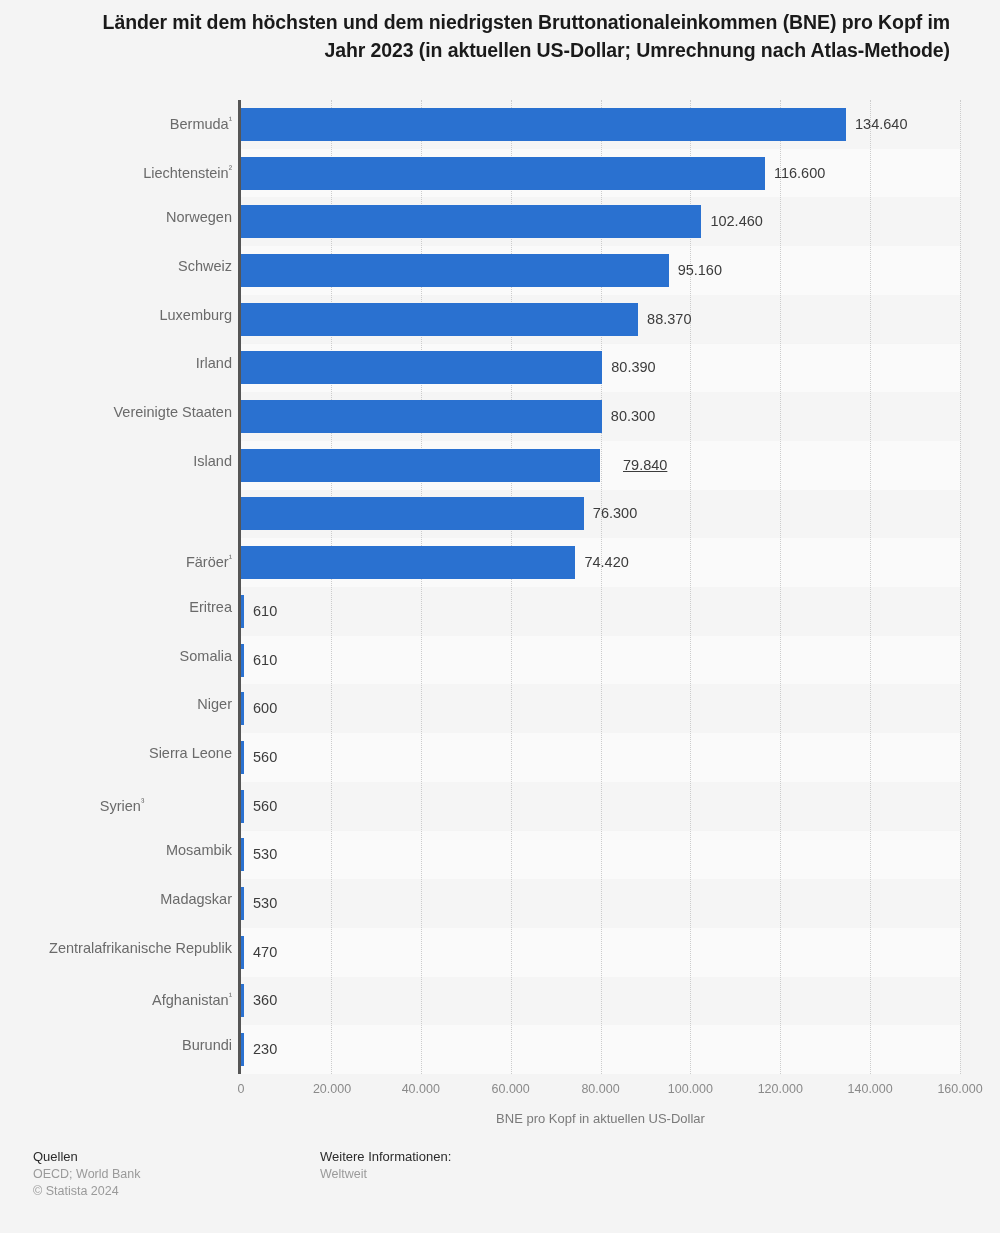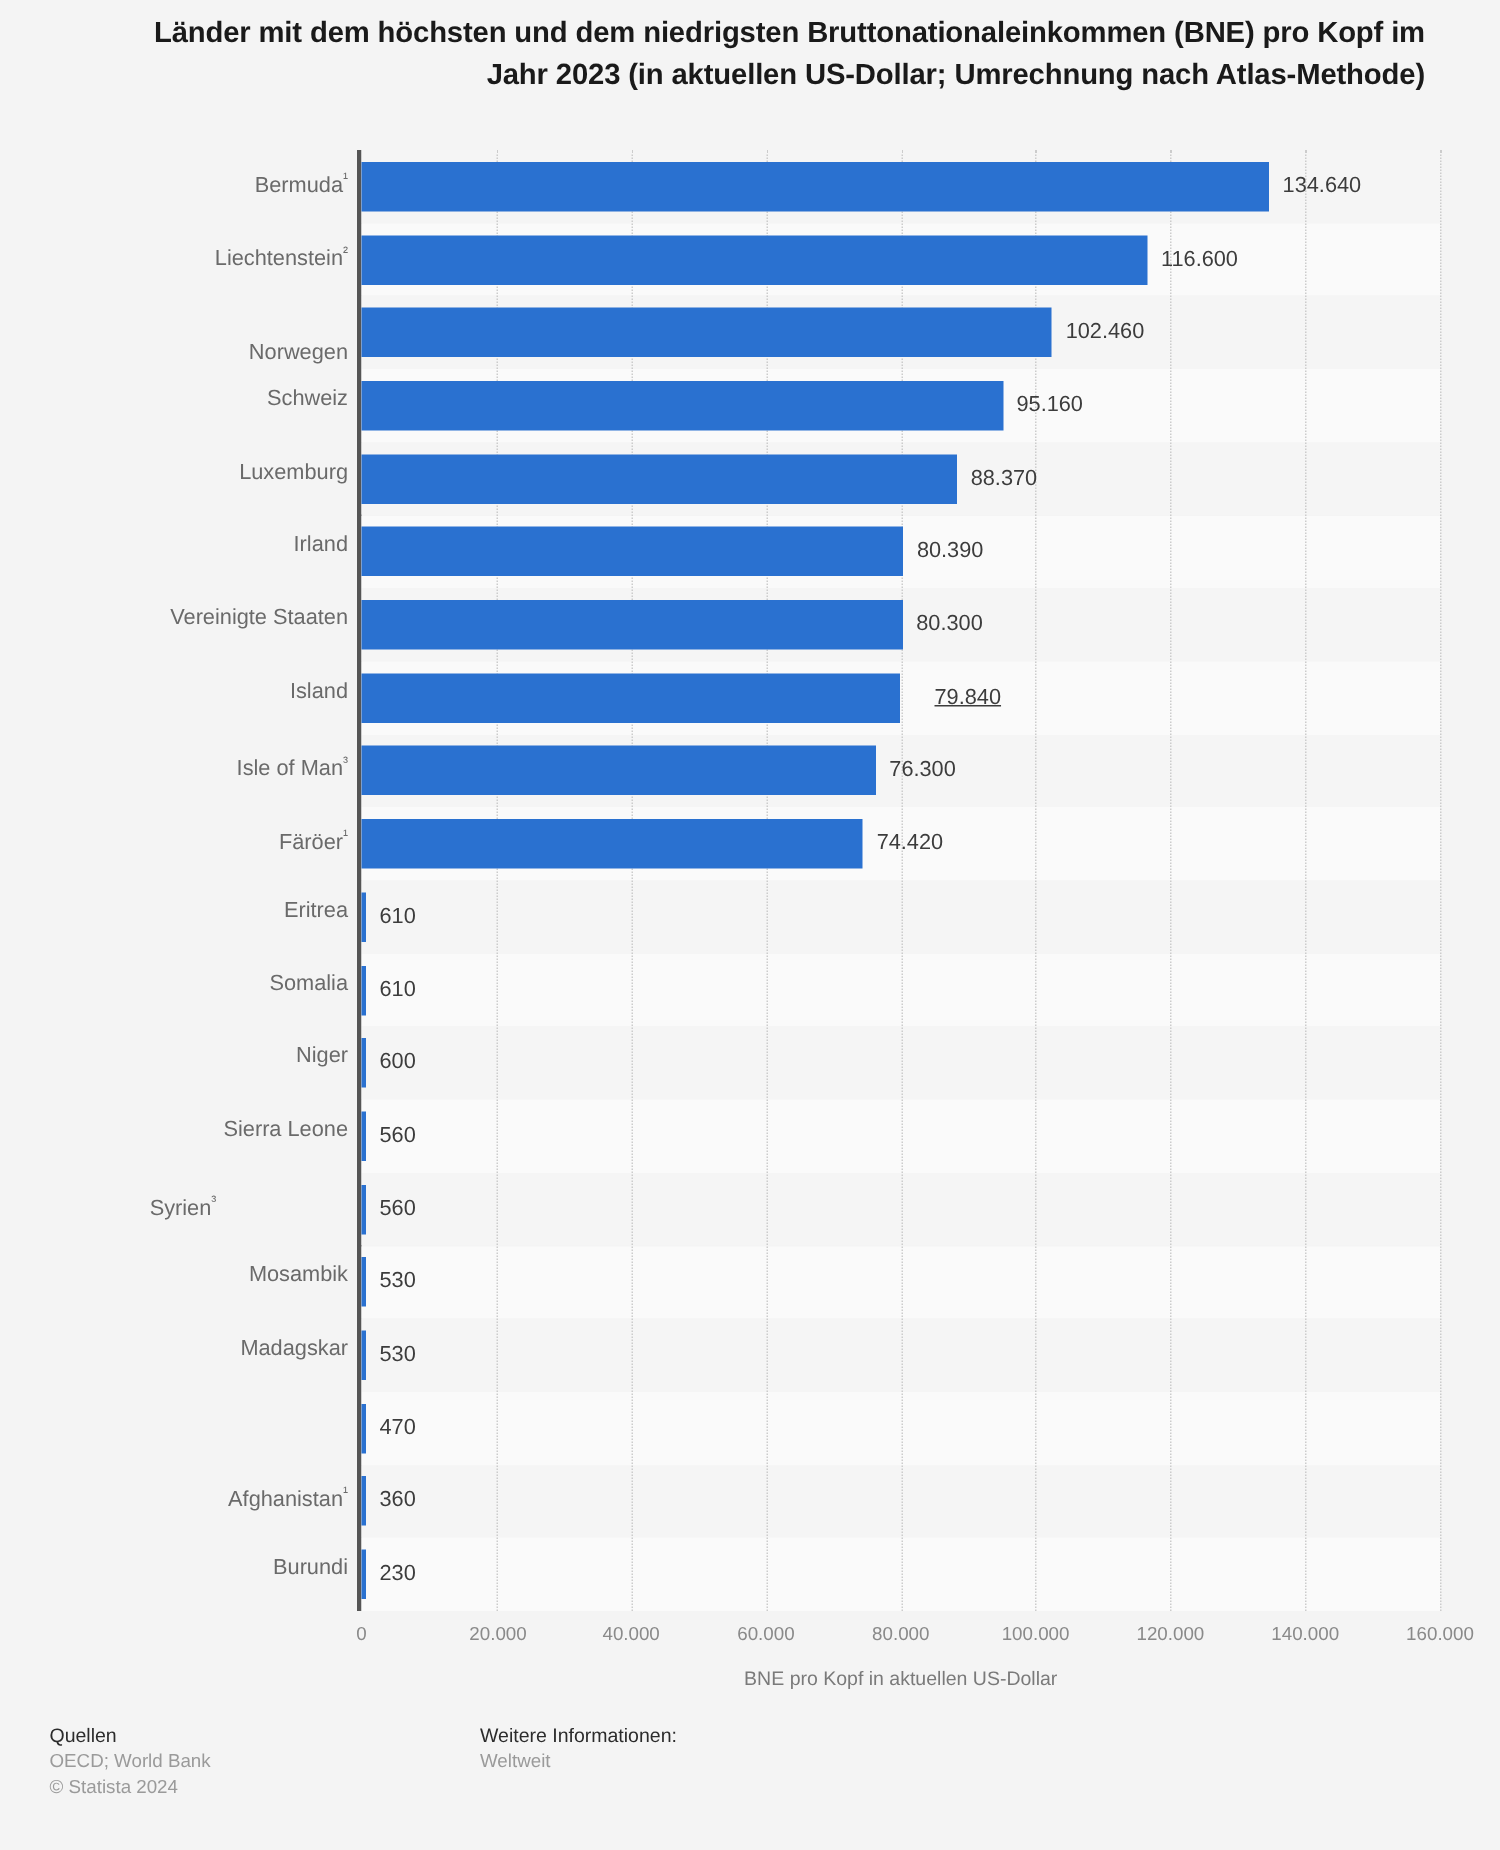--- a/index.html
+++ b/index.html
@@ -145,35 +145,35 @@
   .footer-sub { color: #9a9a9a; }
 </style>
 </head>
 <body>
 
 <div class="chart-title">Länder mit dem höchsten und dem niedrigsten Bruttonationaleinkommen (BNE) pro Kopf im Jahr 2023 (in aktuellen US-Dollar; Umrechnung nach Atlas-Methode)</div>
 
 <div id="cat-axis">
     <div class="cat-label" style="top: 7.85px;">Bermuda<span class="sup">¹</span></div>
     <div class="cat-label" style="top: 56.55px;">Liechtenstein<span class="sup">²</span></div>
-    <div class="cat-label" style="top: 123px;">Norwegen</div>
+    <div class="cat-label" style="top: 105px;">Norwegen</div>
     <div class="cat-label" style="top: 153.95px;">Schweiz</div>
     <div class="cat-label" style="top: 202.65px;">Luxemburg</div>
     <div class="cat-label" style="top: 251.35px;">Irland</div>
     <div class="cat-label" style="top: 300.05px;">Vereinigte Staaten</div>
     <div class="cat-label" style="top: 348.75px;">Island</div>
-    <div class="cat-label" style="top: 397.45px;">Isle of Man<span class="sup">³</span></div>
     <div class="cat-label" style="top: 446.15px;">Färöer<span class="sup">¹</span></div>
     <div class="cat-label" style="top: 494.85px;">Eritrea</div>
     <div class="cat-label" style="top: 543.55px;">Somalia</div>
     <div class="cat-label" style="top: 592.25px;">Niger</div>
     <div class="cat-label" style="top: 640.95px;">Sierra Leone</div>
     <div class="cat-label" style="top: 689.65px; text-align: center;">Syrien<span class="sup">³</span></div>
     <div class="cat-label" style="top: 738.35px;">Mosambik</div>
     <div class="cat-label" style="top: 787.05px;">Madagskar</div>
+    <div class="cat-label" style="top: 835.75px;">Zentralafrikanische Republik</div>
     <div class="cat-label" style="top: 884.45px;">Afghanistan<span class="sup">¹</span></div>
     <div class="cat-label" style="top: 933.15px;">Burundi</div>
   </div>
 
 <div id="plot">
   <div class="axis-line"></div>
 <div class="band odd" style="top: 0px; height: 48.7px;"></div>
     <div class="band even" style="top: 48.7px; height: 48.7px;"></div>
     <div class="band odd" style="top: 97.4px; height: 48.7px;"></div>
     <div class="band even" style="top: 146.1px; height: 48.7px;"></div>

